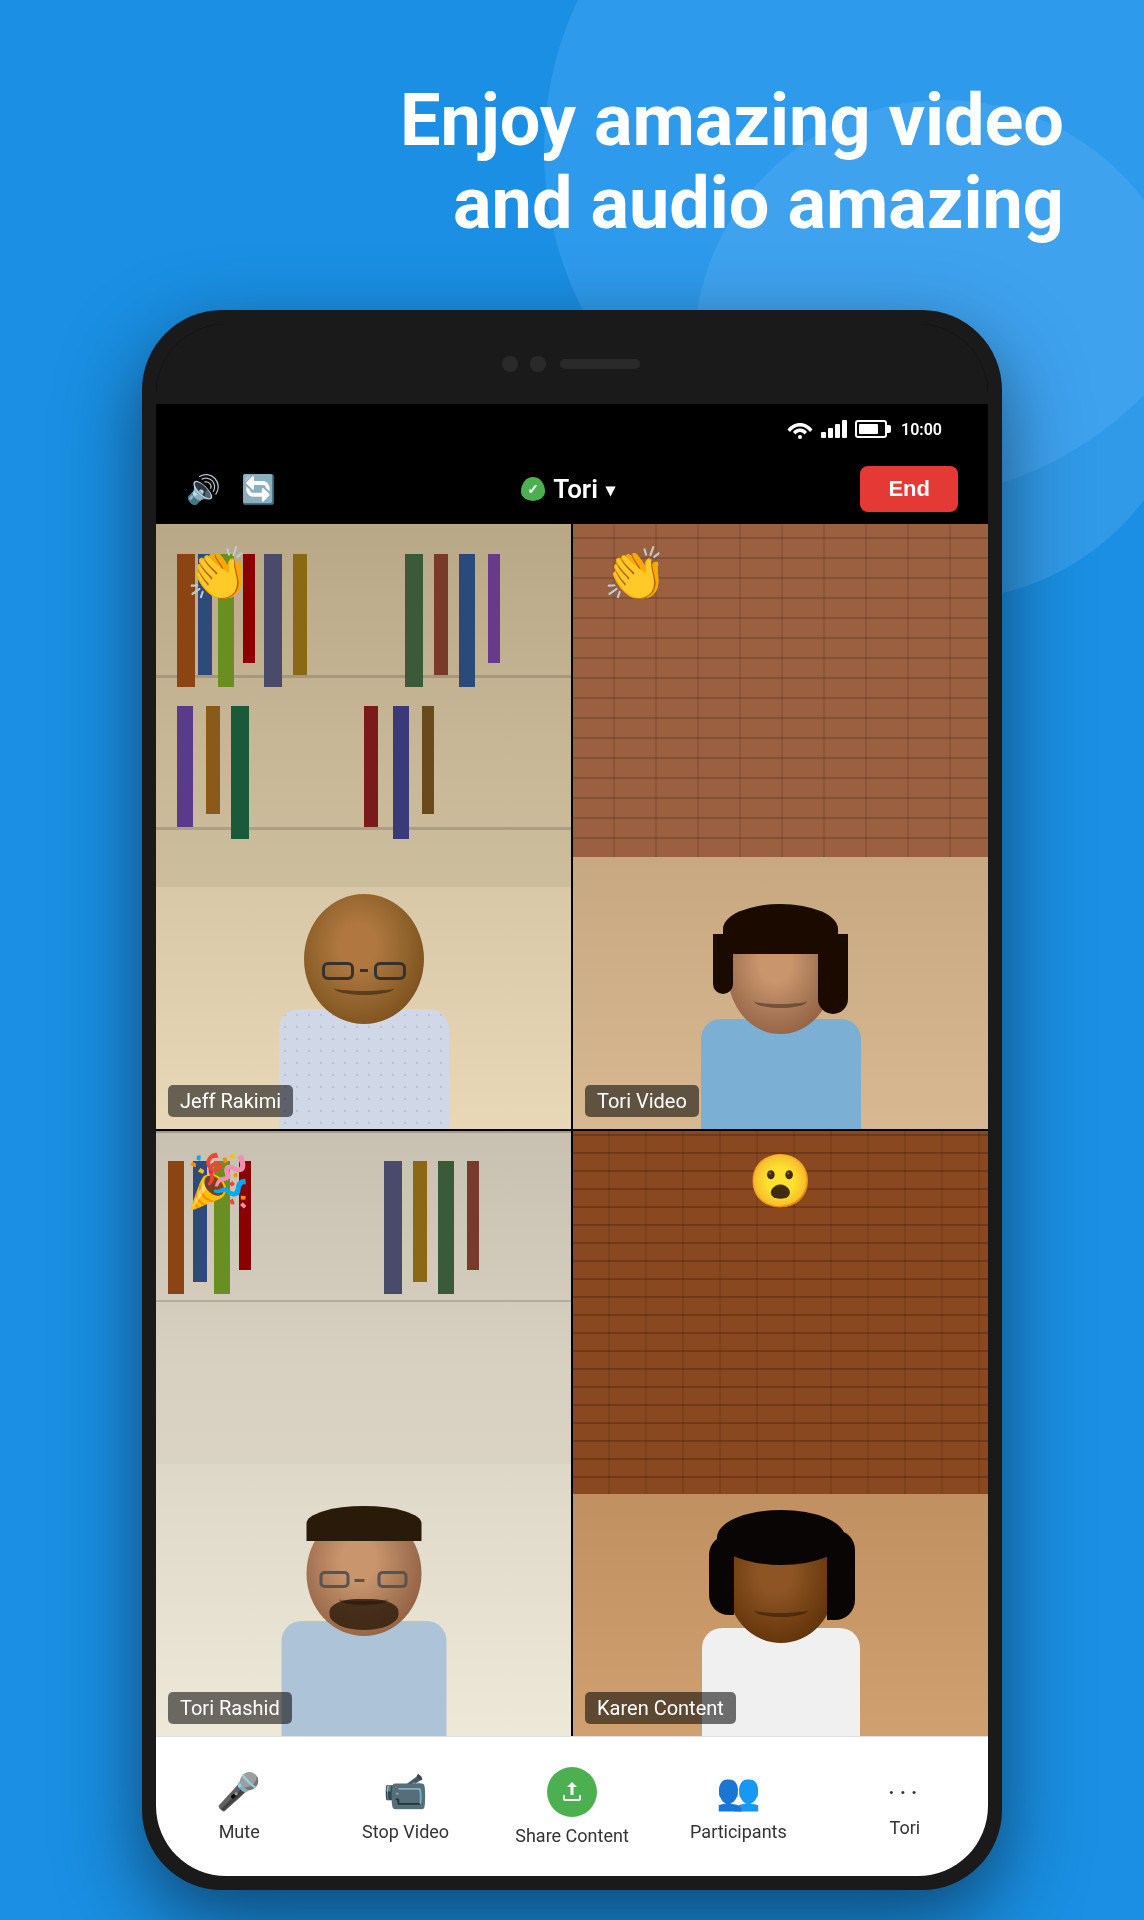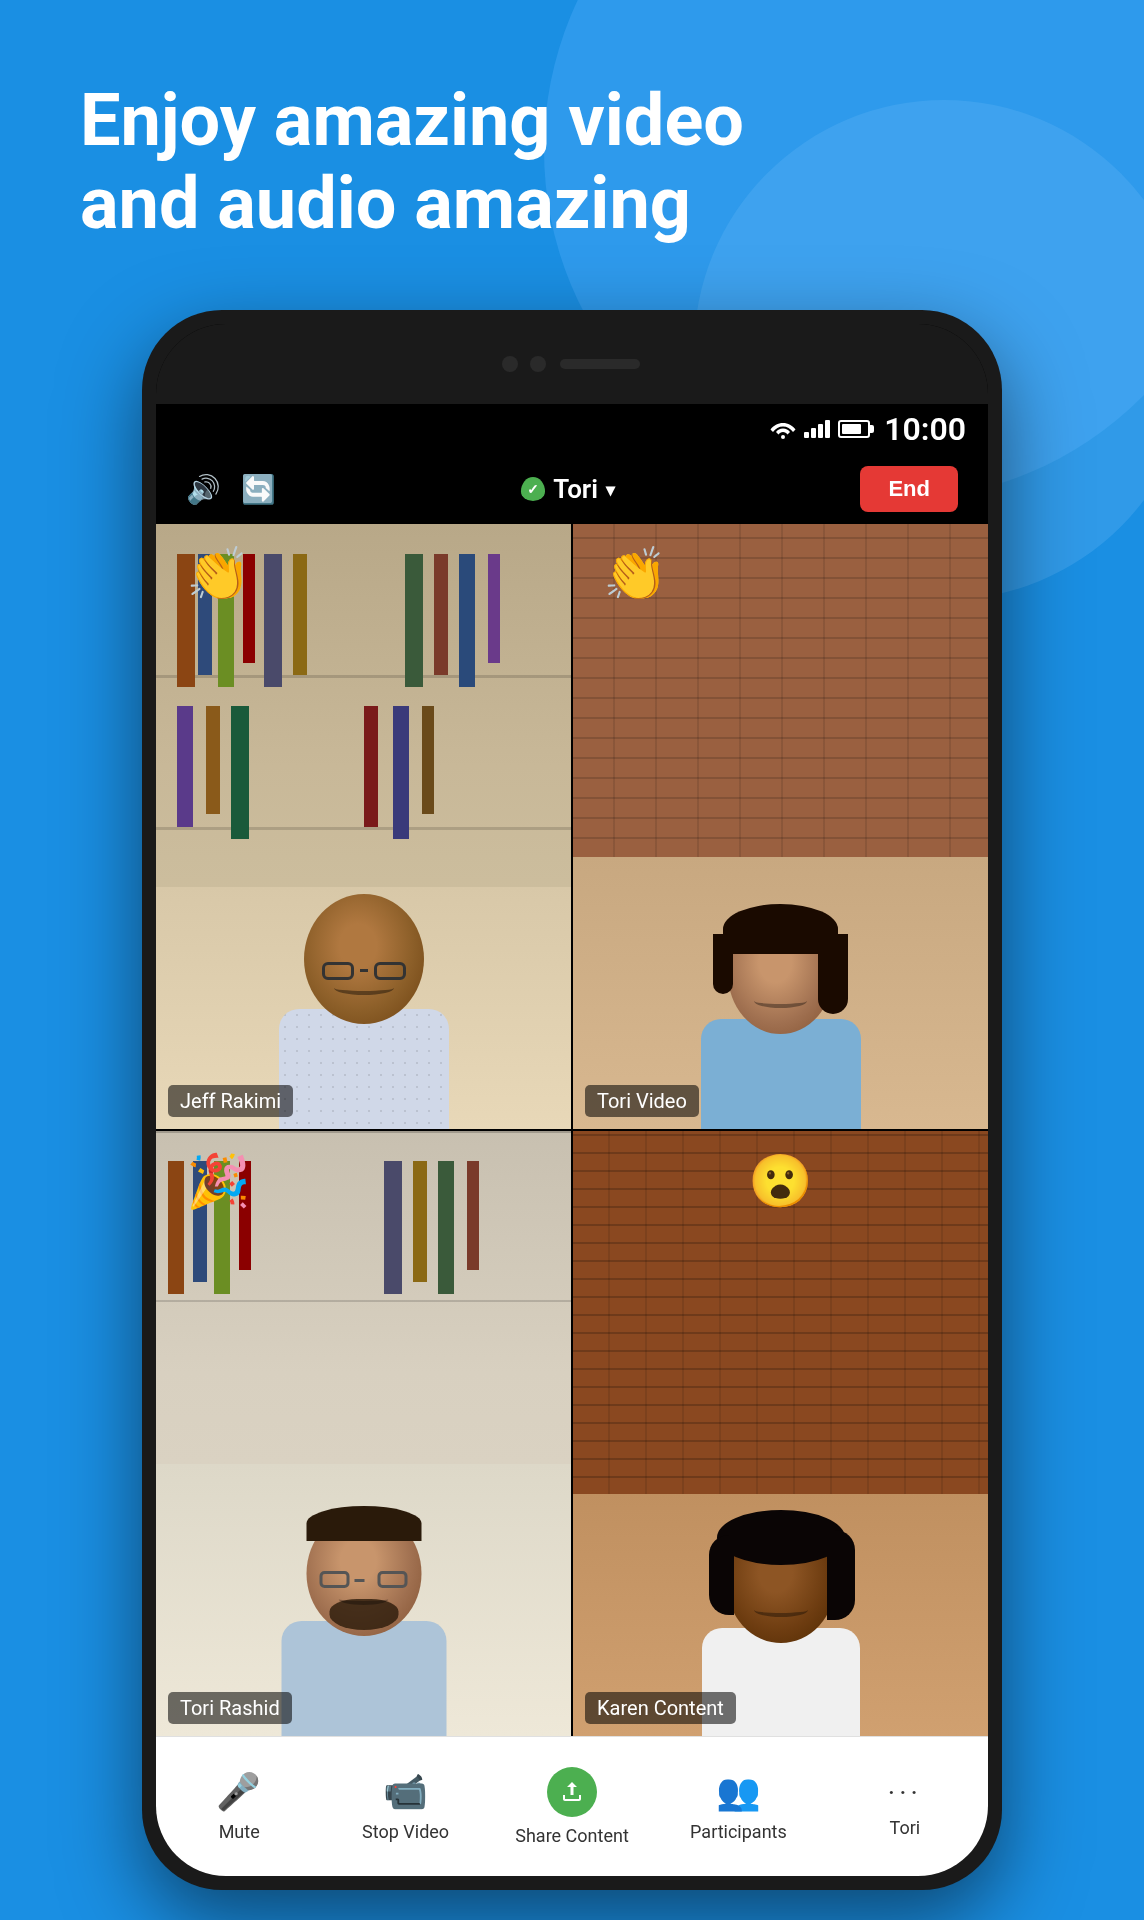--- a/index.html
+++ b/index.html
@@ -34,21 +34,21 @@
       right: -50px;
       background: #64b5f6;
       opacity: 0.3;
     }
 
     .headline {
       position: absolute;
       top: 80px;
       left: 0;
       right: 0;
-      text-align: left;
+      text-align: right;
       color: white;
       font-size: 72px;
       font-weight: 700;
       line-height: 1.15;
       padding: 0 80px;
       z-index: 2;
     }
 
     
     .phone {
@@ -90,23 +90,23 @@
       margin: 0 8px;
     }
 
     
     .status-bar {
       background: #000;
       height: 50px;
       display: flex;
       align-items: center;
       justify-content: flex-end;
-      padding: 0 22px;
-      color: white;
-      font-size: 32px;
+      padding: 0 46px;
+      color: white;
+      font-size: 16px;
       font-weight: 600;
       gap: 14px;
       flex-shrink: 0;
     }
     .status-icons {
       display: flex;
       align-items: center;
       gap: 8px;
     }
     .signal-icon {

